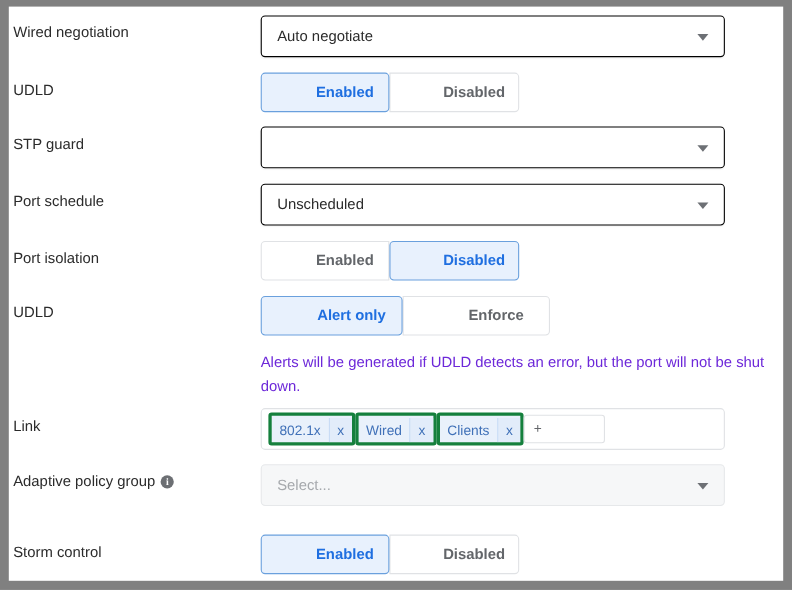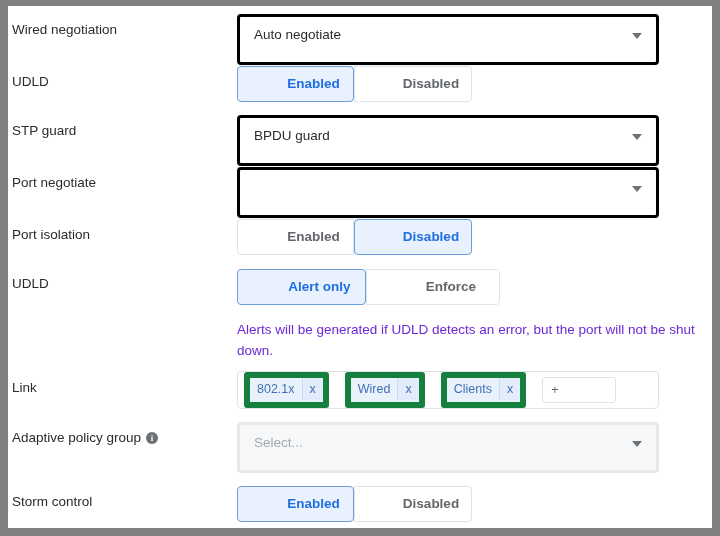--- a/index.html
+++ b/index.html
@@ -67,23 +67,23 @@
     text-align: center;
     vertical-align: 1px;
     margin-left: 5px;
     font-family: "Liberation Serif", serif;
   }
 
   
   .select {
     position: relative;
     width: 422px;
-    height: 51px;
-    box-sizing: border-box;
-    border: 3px solid #000000;
+    height: 38px;
+    box-sizing: border-box;
+    border: 1px solid #000000;
     border-radius: 4px;
     background: #ffffff;
     box-shadow: 0 1px 1px rgba(0,0,0,0.04);
   }
   .select.muted {
     background: #f6f7f8;
     border-color: #e6e8ea;
     box-shadow: none;
   }
   .select-value {
@@ -154,24 +154,24 @@
     box-sizing: border-box;
     border: 1px solid #e0e2e5;
     border-radius: 4px;
     background: #ffffff;
     display: flex;
     align-items: center;
     padding: 0 6px;
   }
   .chip {
     display: flex;
-    align-items: flex-start;
+    align-items: flex-end;
     height: 24px;
-    margin-right: 16px;
-    border: 6px solid #15803d;
+    margin-right: 0;
+    border: 3px solid #15803d;
     border-radius: 3px;
     background: #e9f1fb;
     overflow: hidden;
   }
   .chip-label {
     padding: 0 7px;
     line-height: 22px;
     font-size: 12.5px;
     color: #4071b8;
   }
@@ -220,30 +220,30 @@
           <div class="seg on" style="width:117px">Enabled</div>
           <div class="seg" style="width:118px">Disabled</div>
         </div>
       </div>
     </div>
 
     <div class="row" style="top:109px;height:46px">
       <div class="label" style="top:8px">STP guard</div>
       <div class="control" style="top:0">
         <div class="select">
-          <div class="select-value">BPDU guard</div>
           <div class="caret"></div>
         </div>
       </div>
     </div>
 
     <div class="row" style="top:161px;height:46px">
-      <div class="label" style="top:8px">Port negotiate</div>
+      <div class="label" style="top:8px">Port schedule</div>
       <div class="control" style="top:0">
         <div class="select">
+          <div class="select-value">Unscheduled</div>
           <div class="caret"></div>
         </div>
       </div>
     </div>
 
     <div class="row" style="top:211px;height:44px">
       <div class="label" style="top:10px">Port isolation</div>
       <div class="control" style="top:2px">
         <div class="segmented">
           <div class="seg" style="width:117px">Enabled</div>

